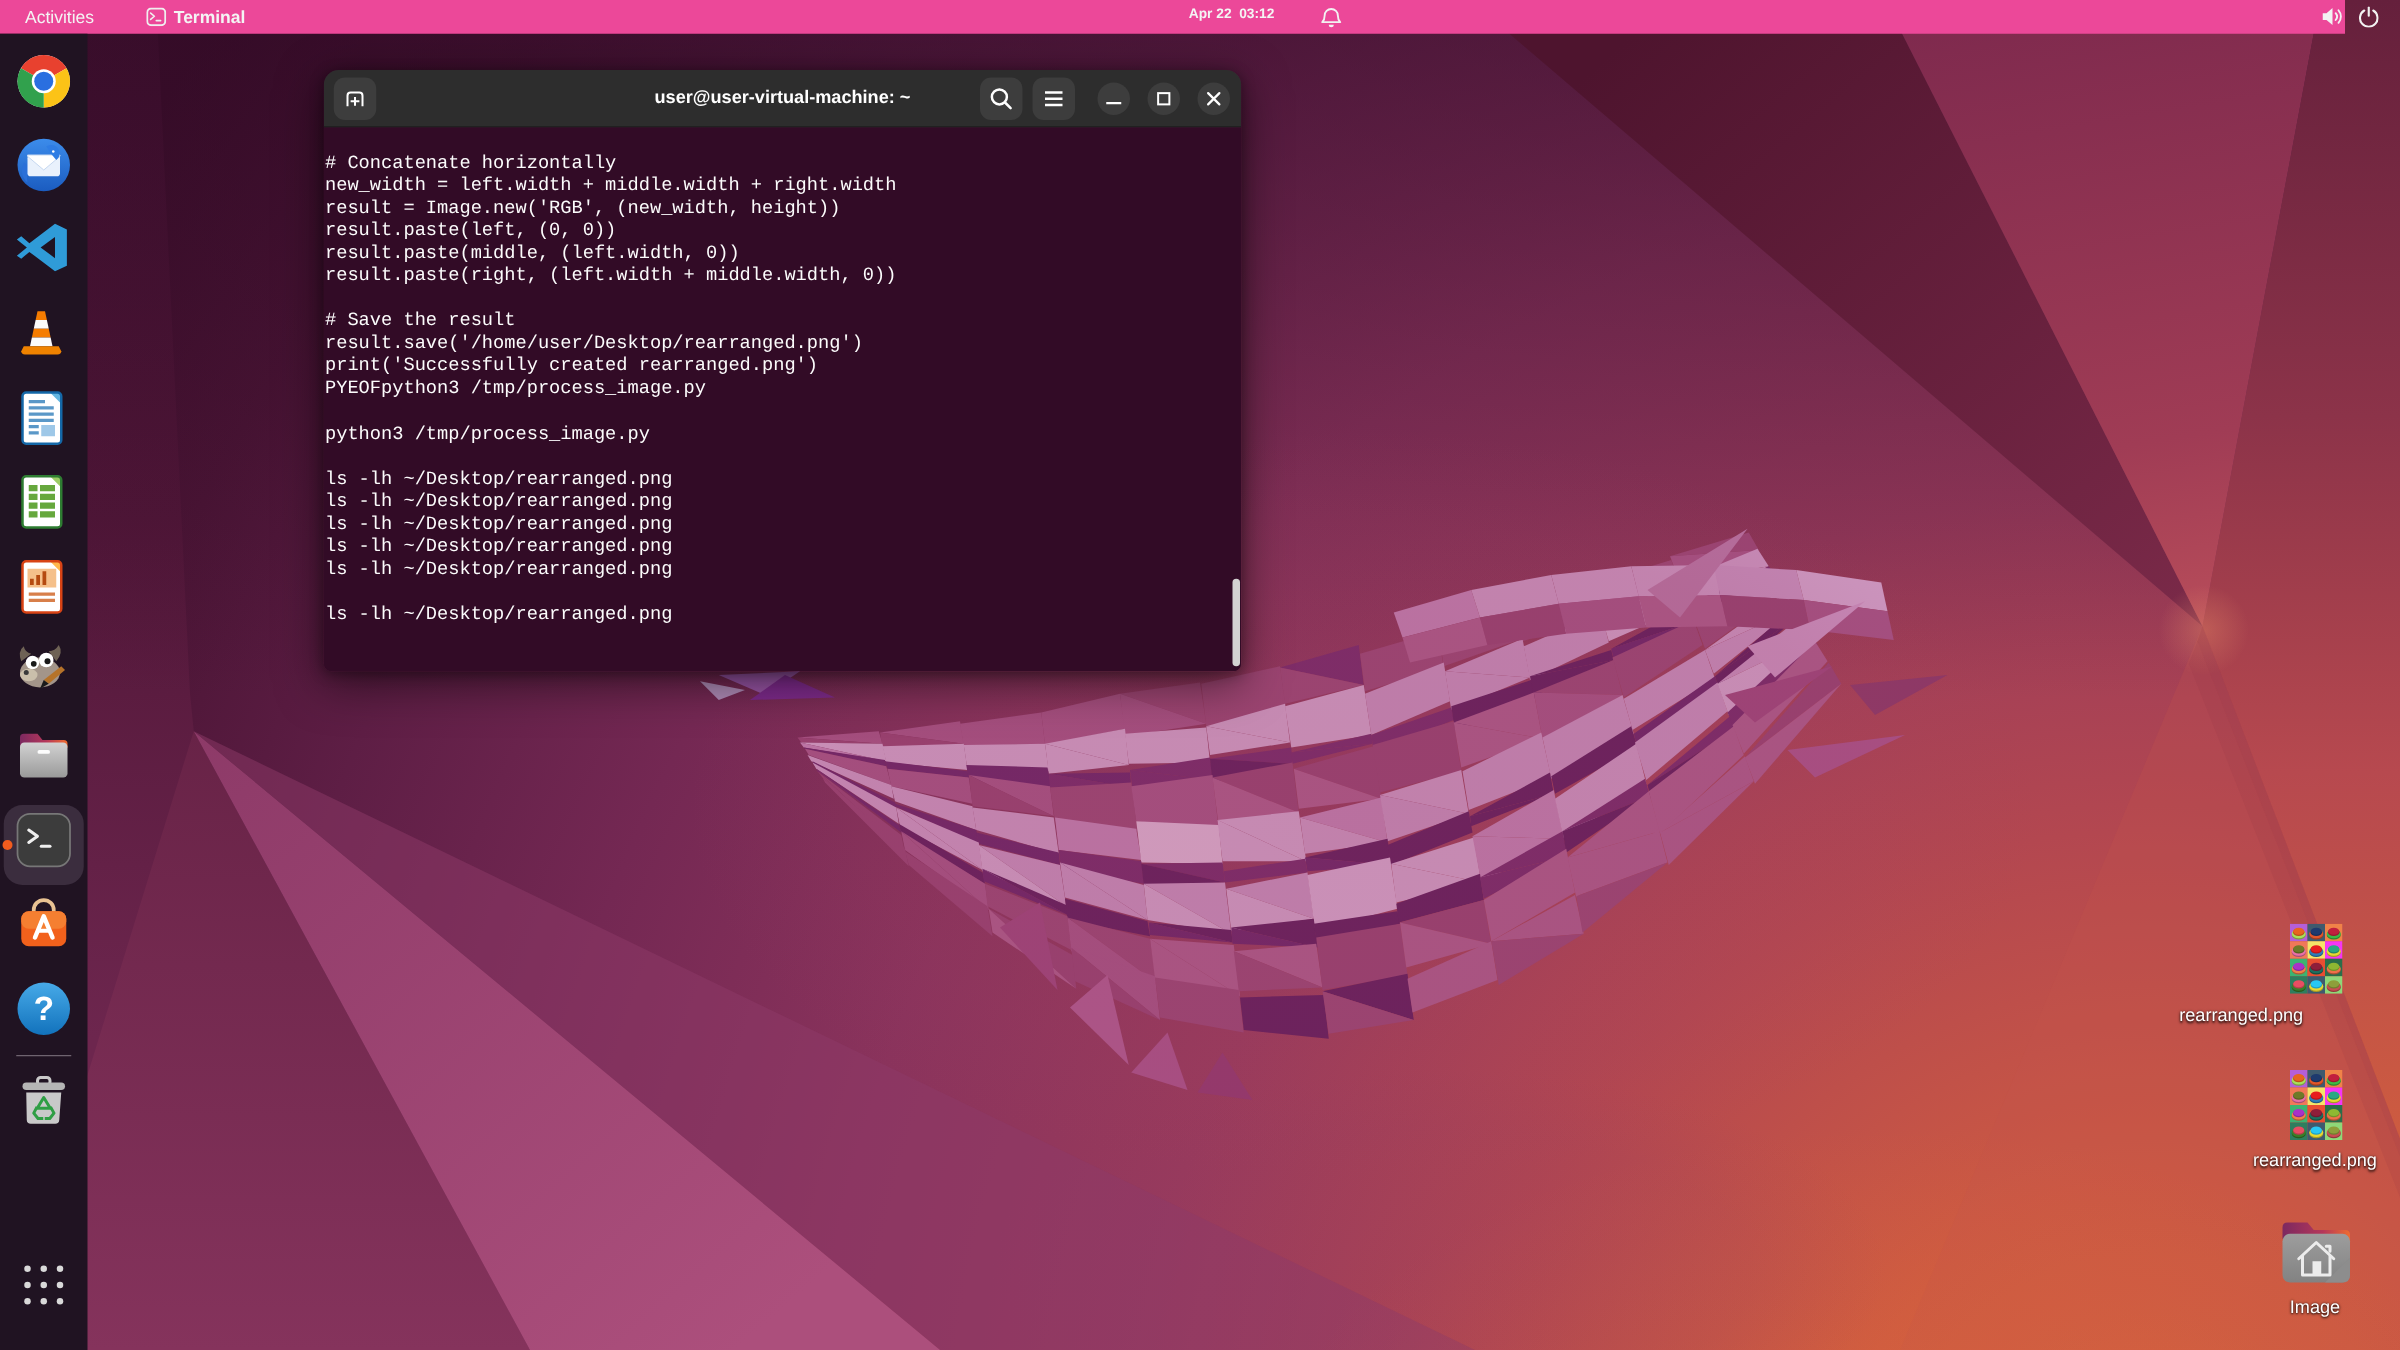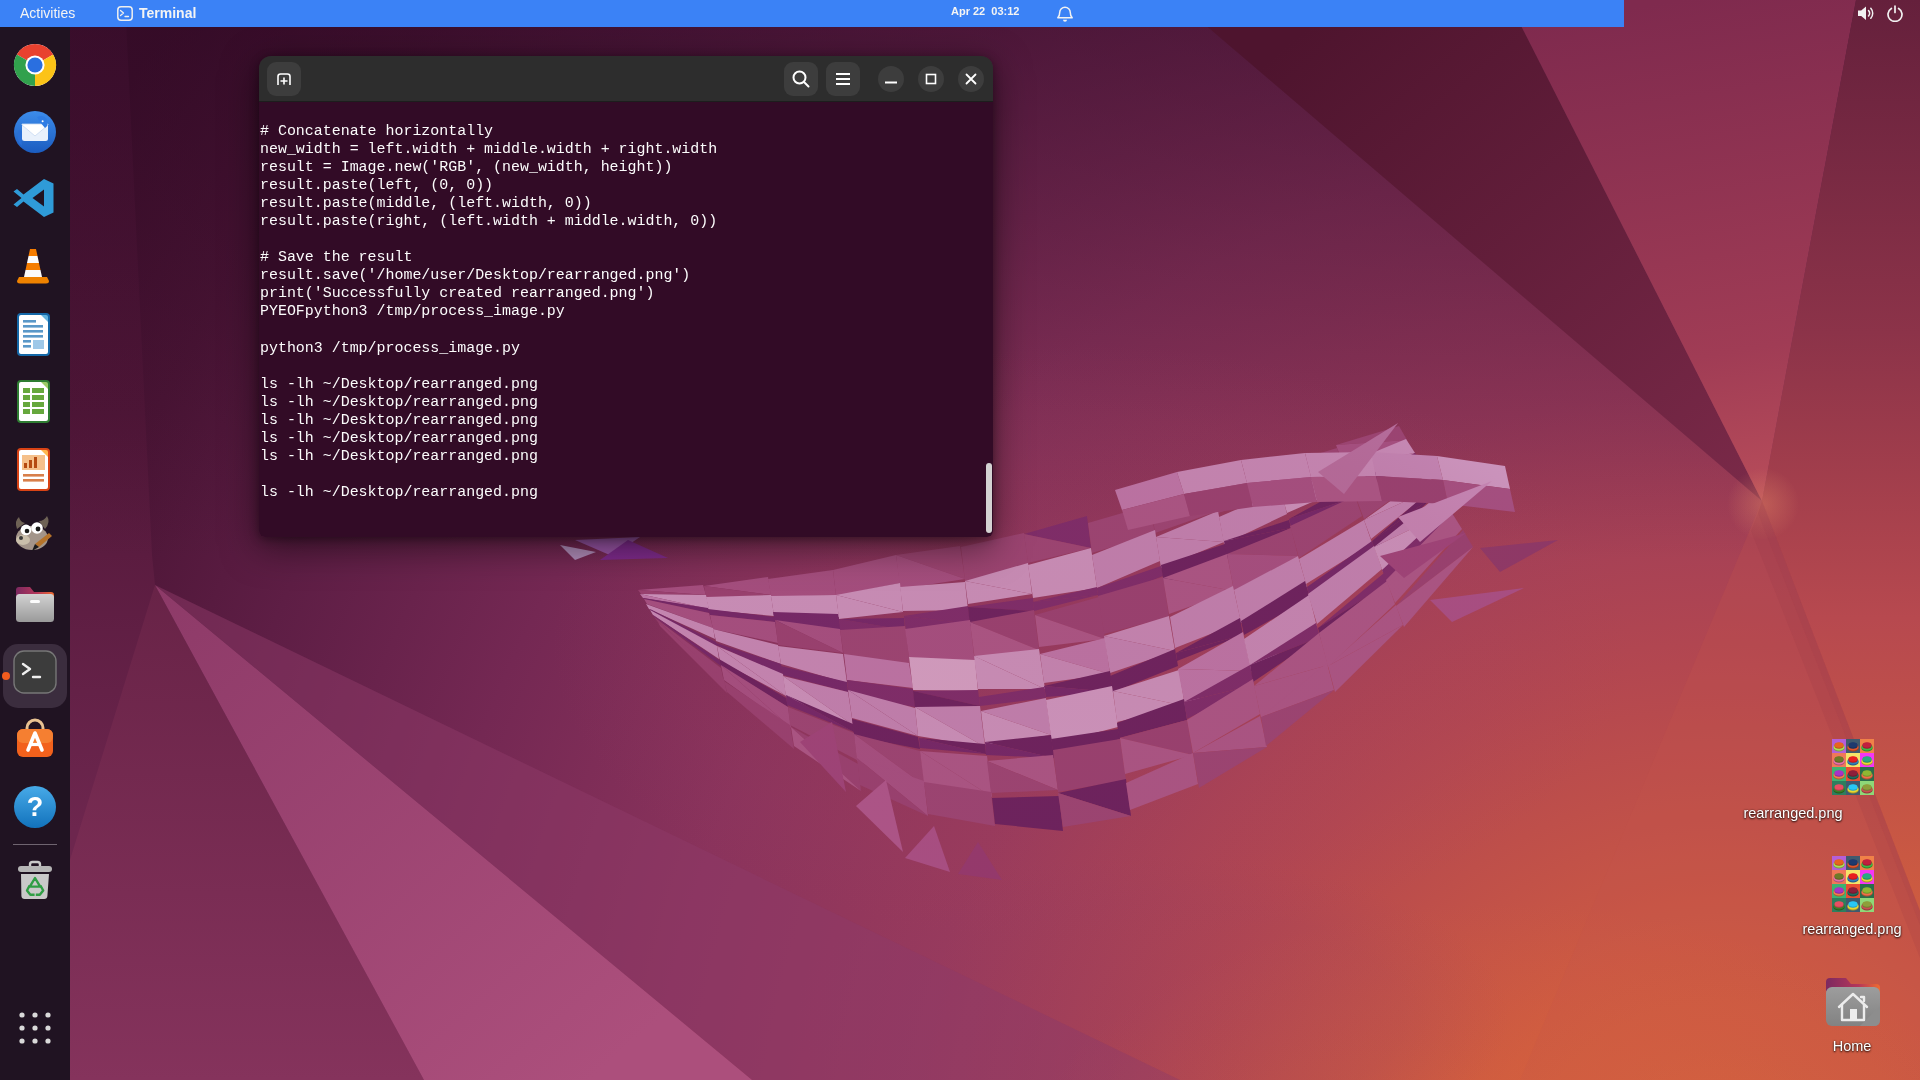--- a/index.html
+++ b/index.html
@@ -1,19 +1,19 @@
 <!DOCTYPE html>
 <html><head>
 <meta charset="utf-8">
 <style>
 html,body{margin:0;padding:0;width:1920px;height:1080px;overflow:hidden;background:#000;font-family:"Liberation Sans",sans-serif;}
 #stage{position:absolute;left:0;top:0;width:1920px;height:1080px;overflow:hidden;}
 #wall{position:absolute;left:0;top:0;}
 
-#topbar{position:absolute;left:0;top:0;width:1624px;height:27px;background:#3b82f6;color:#f4f4f4;font-size:14px;}
+#topbar{position:absolute;left:0;top:0;width:1876px;height:27px;background:#ec4899;color:#f4f4f4;font-size:14px;}
 #topbar .act{position:absolute;left:20px;top:5px;}
 #topbar .appname{position:absolute;left:139px;top:5px;font-weight:700;}
 #topbar .clock{position:absolute;left:951px;top:5px;font-weight:700;font-size:11px;}
 
 #dock{position:absolute;left:0;top:27px;width:70px;height:1053px;background:#201322;}
 .dicon{position:absolute;left:11px;width:48px;height:48px;}
 .dicon svg{position:absolute;left:0;top:0;}
 #dock .sep{position:absolute;left:13px;width:44px;height:1px;background:#6f6470;}
 #termhl{position:absolute;left:3px;top:617px;width:64px;height:64px;background:#3b2d3e;border-radius:15px;}
 #termdot{position:absolute;left:2px;top:645px;width:8px;height:8px;border-radius:50%;background:#f25c1e;}
@@ -329,20 +329,21 @@
 </radialGradient>
 <ellipse cx="1090" cy="645" rx="540" ry="300" fill="url(#jmute)"></ellipse>
 </svg>
 
 <div id="term">
 <div id="tbar">
 <div class="sqbtn" style="left:8px;top:6px;"><svg width="34" height="34">
 <path d="M11 23 v-8.5 q0 -2.5 2.5 -2.5 h7 q2.5 0 2.5 2.5 V23" fill="none" stroke="#fff" stroke-width="1.6"></path>
 <path d="M17 15.5 v7 M13.5 19 h7" stroke="#fff" stroke-width="1.6"></path>
           </svg></div>
+<div class="title">user@user-virtual-machine: ~</div>
 <div class="sqbtn" style="left:525px;"><svg width="34" height="34">
 <circle cx="15.5" cy="15.5" r="6" fill="none" stroke="#fff" stroke-width="2"></circle>
 <path d="M20 20 l4.5 4.5" stroke="#fff" stroke-width="2" stroke-linecap="round"></path>
           </svg></div>
 <div class="sqbtn" style="left:567px;"><svg width="34" height="34">
 <path d="M10 12 h14 M10 17 h14 M10 22 h14" stroke="#fff" stroke-width="2"></path>
           </svg></div>
 <div class="cbtn" style="left:619px;"><svg width="26" height="26">
 <path d="M7 16.5 h12" stroke="#fff" stroke-width="1.8"></path>
           </svg></div>
@@ -770,14 +771,14 @@
 <path d="M1 16 V7 q0 -4 4 -4 h16 l5 6 h25 q4 0 4 4 v5 Z" fill="url(#hflap)"></path>
 <rect x="1" y="12" width="54" height="39" rx="6" fill="url(#hbody)"></rect>
 <path d="M55 31 L35 51 h14 q6 0 6 -6 Z" fill="#8d8d8d"></path>
 <g stroke="#ececec" stroke-width="2.4" fill="none" stroke-linecap="round" stroke-linejoin="round">
 <path d="M14 32 L28 19 L42 32"></path>
 <path d="M17 30 V45 H39 V30"></path>
 <path d="M36 22 h3 v4"></path>
         </g>
 <rect x="25" y="34" width="7" height="11" fill="#ececec"></rect>
       </svg></div>
-<div class="desklabel" style="left:1792px;top:1038px;width:120px;">Home</div>
+<div class="desklabel" style="left:1792px;top:1038px;width:120px;">Image</div>
 </div>
 
 </body></html>

